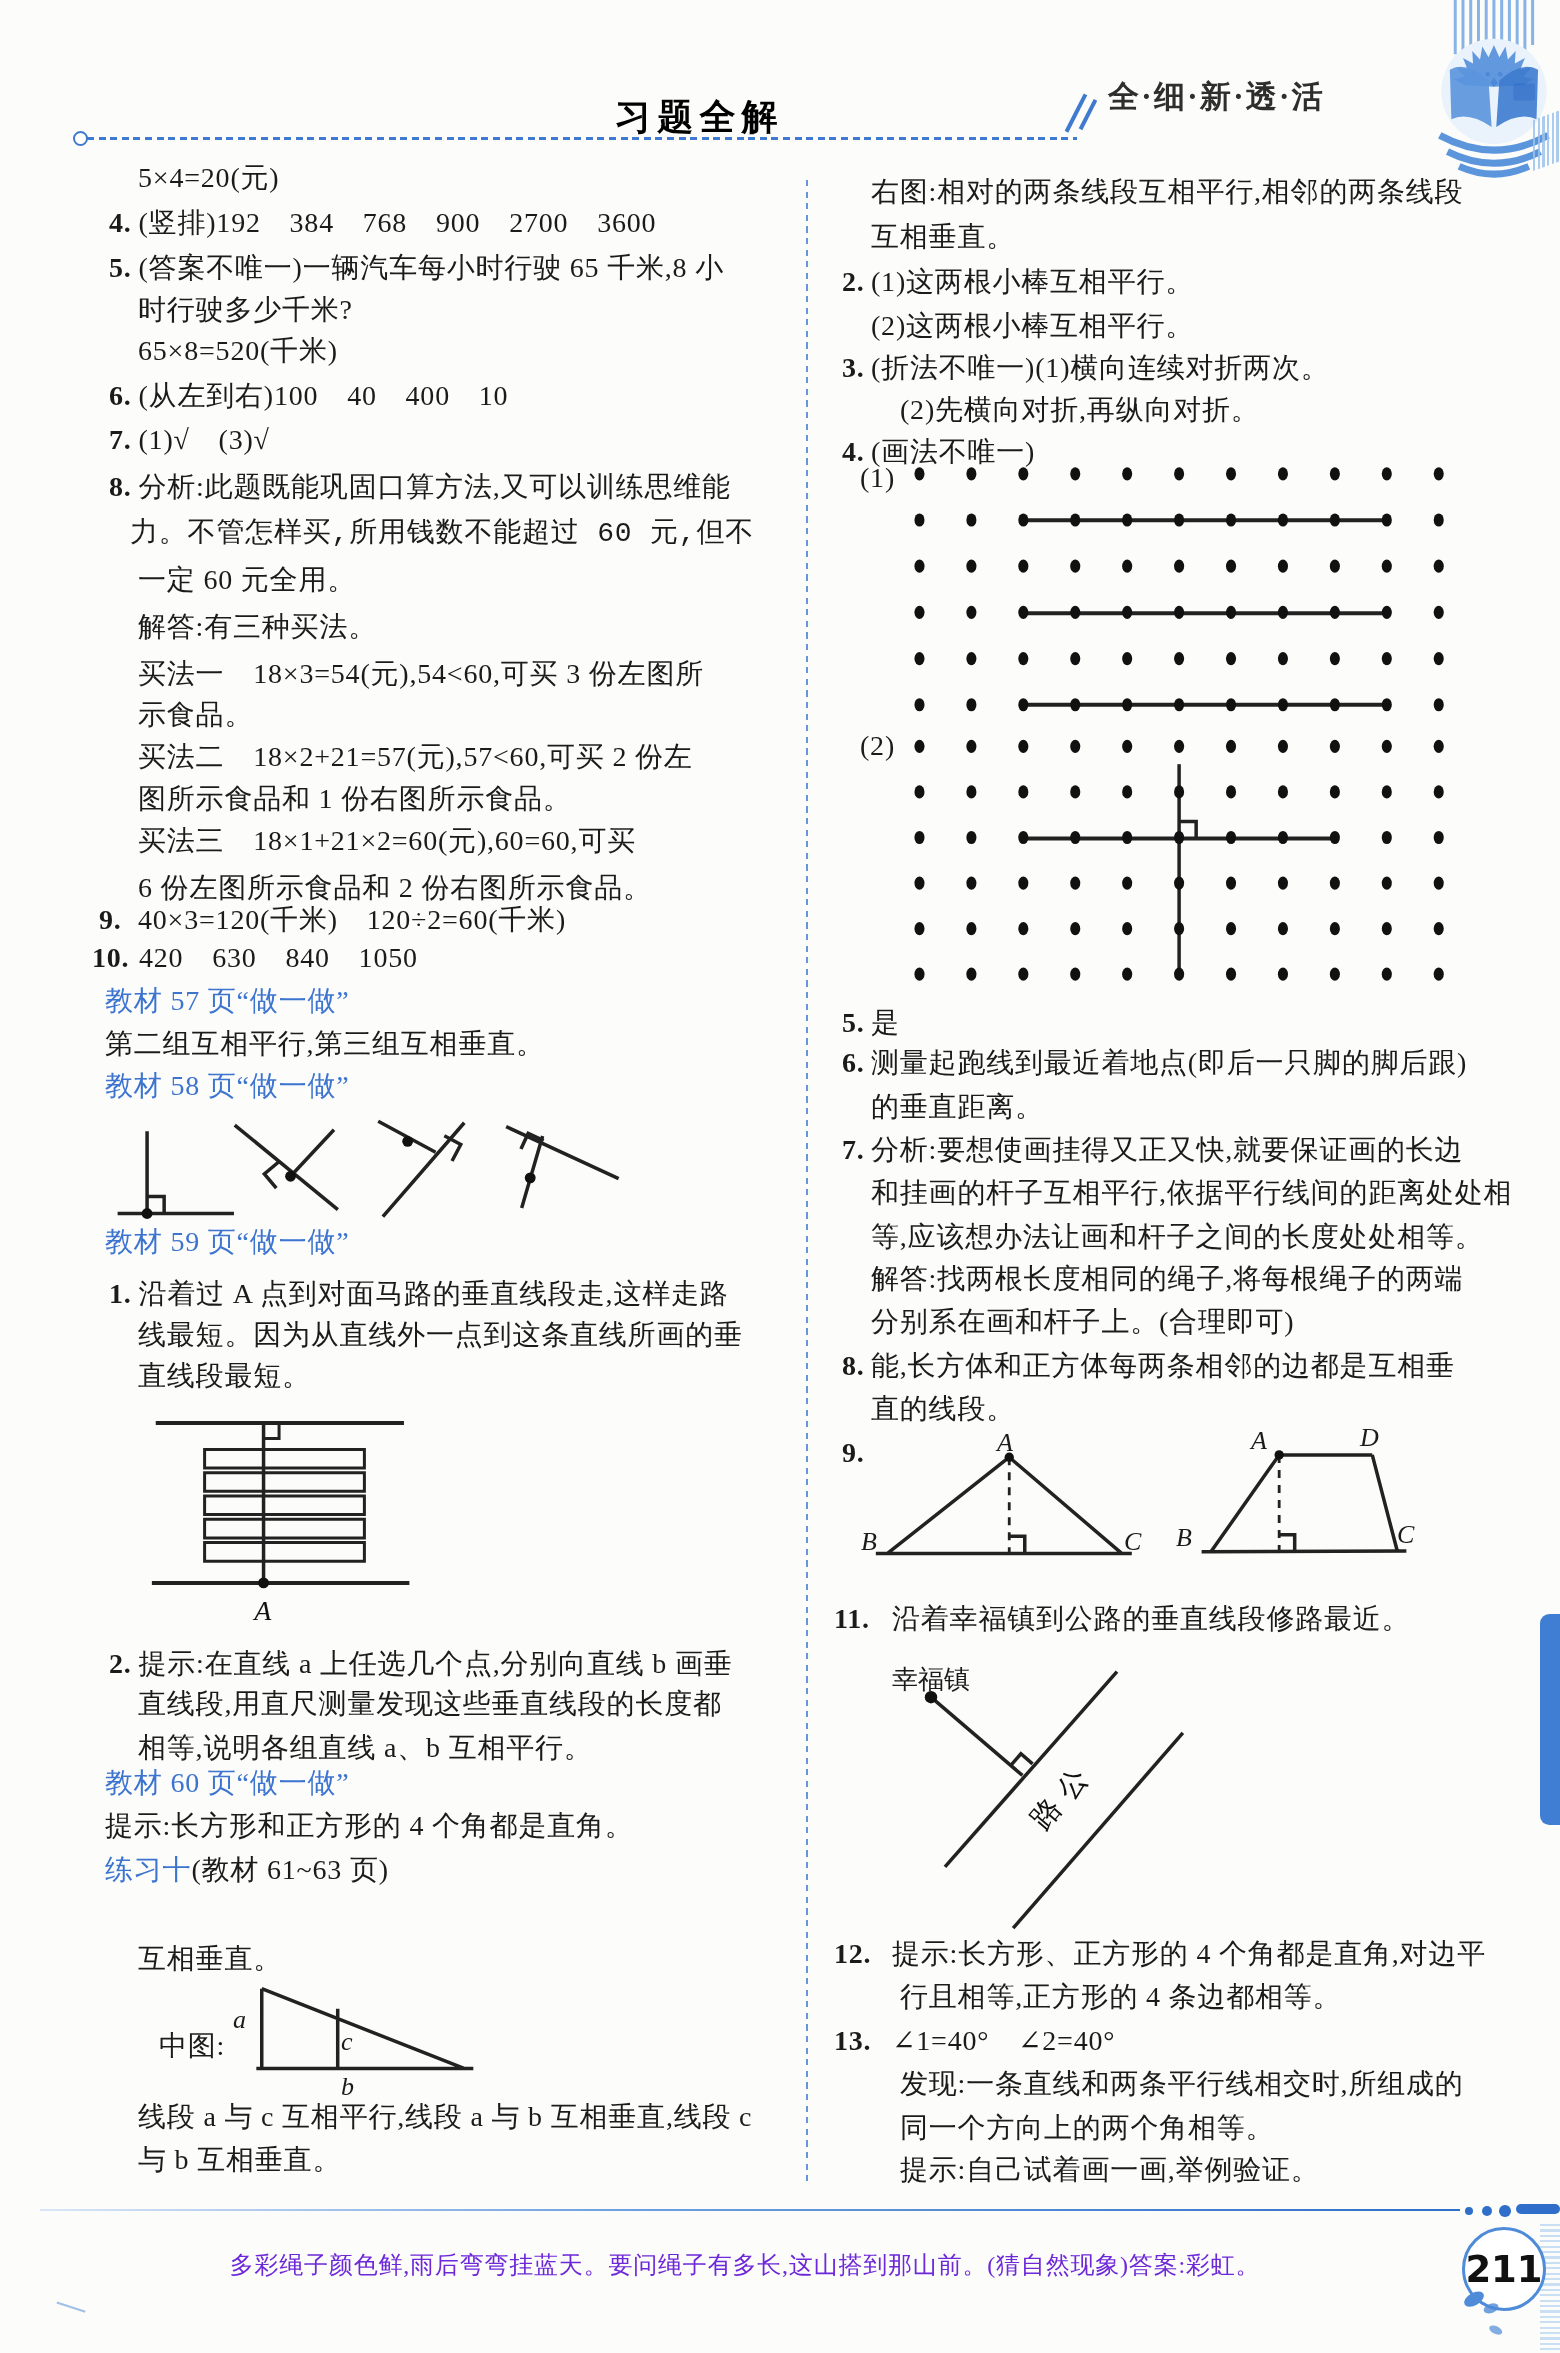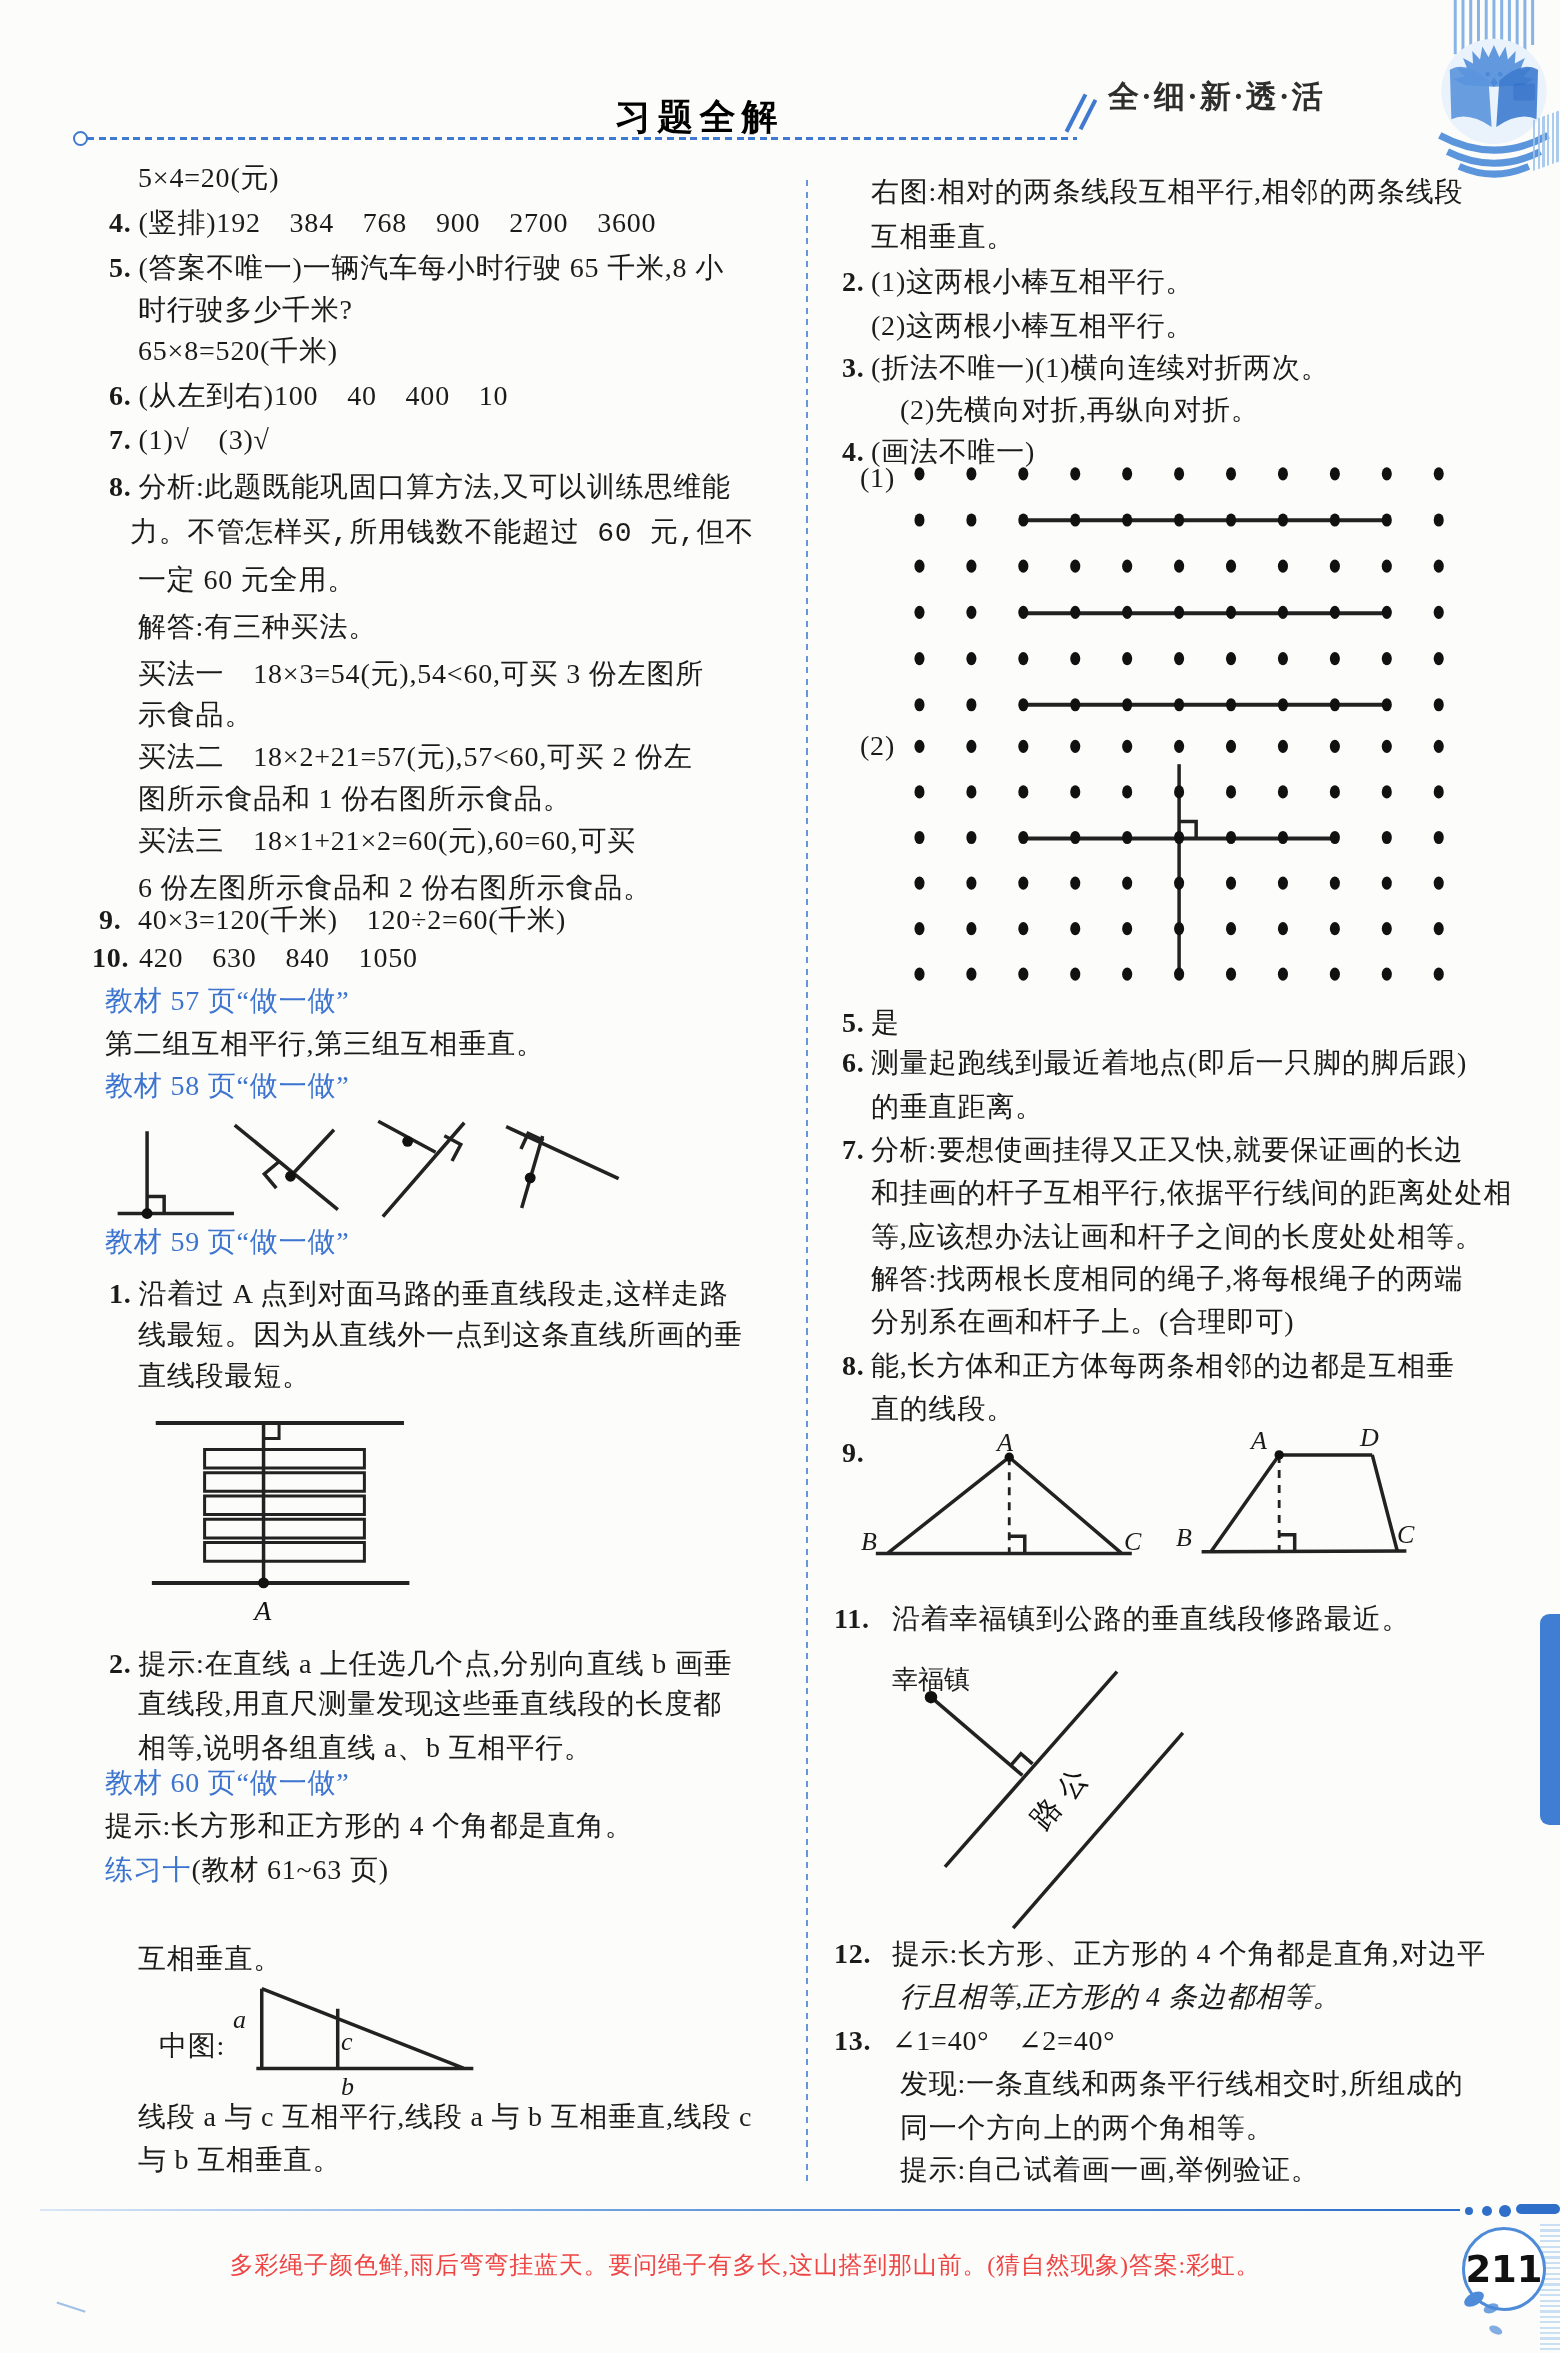--- a/index.html
+++ b/index.html
@@ -18,21 +18,21 @@
      background:repeating-linear-gradient(180deg,#4d83d6 0 6.2px,transparent 6.2px 11.6px);opacity:.85;}
   .slash{position:absolute;width:3.9px;height:42px;background:#3f7ad0;transform:rotate(27deg);}
   .tab{position:absolute;left:1540px;top:1614px;width:21px;height:211px;background:#3f7ed3;border-radius:9.3px 0 0 9.3px;}
   .fline{position:absolute;left:40px;top:2209px;width:1420px;height:2.3px;
      background:linear-gradient(90deg,#d9e6f7,#6fa0e0 40%,#2f6fc9);}
   .fdot{position:absolute;background:#2f6fc9;border-radius:50%;}
   .fbar{position:absolute;left:1516px;top:2204px;width:44px;height:10px;background:#2f6fc9;border-radius:5.4px;}
   .badge{position:absolute;left:1462px;top:2227px;width:78px;height:78px;border:3.1px solid #4e8bd8;border-radius:50%;
      background:#fff;display:flex;align-items:center;justify-content:center;
      font-family:"DejaVu Sans","Liberation Sans",sans-serif;font-size:37px;font-weight:bold;color:#111;}
-  .footer{position:absolute;left:0;top:2249px;width:1490px;text-align:center;font-size:24px;letter-spacing:0.8px;color:#ef4444;}
+  .footer{position:absolute;left:0;top:2249px;width:1490px;text-align:center;font-size:24px;letter-spacing:0.8px;color:#6d28d9;}
   .hatch{position:absolute;background:repeating-linear-gradient(180deg,#bcd7f2 0 2.3px,transparent 2.3px 5.4px);opacity:.8;}
   .vhatch{position:absolute;background:repeating-linear-gradient(90deg,#9cc3ec 0 2.3px,transparent 2.3px 4.7px);opacity:.85;}
   .lbl{position:absolute;font-size:26px;font-style:italic;white-space:nowrap;}
   .clbl{position:absolute;font-size:26px;white-space:nowrap;}
   svg{position:absolute;overflow:visible;}
   svg *{vector-effect:non-scaling-stroke;}
   .bl{position:absolute;width:29.5px;height:2.3px;background:#9fc0e8;transform:rotate(18deg);}
 </style>
 </head>
 <body>
@@ -366,21 +366,21 @@
       <path d="M405 113 L186 365"></path>
       <path d="M211 153 L196 140 L183 155"></path>
     </g>
     <circle cx="80" cy="67" r="8" fill="#111"></circle>
     <text x="248" y="196" font-size="38" fill="#111" transform="rotate(-50 260 186)">公</text>
     <text x="214" y="234" font-size="38" fill="#111" transform="rotate(-50 226 224)">路</text>
   </svg>
   <div class="clbl" style="left:892px;top:1662px;">幸福镇</div>
 
   <div class="ln" style="left:834px;top:1937px;"><span class="num nw75">12.</span><span>提示:长方形、正方形的 4 个角都是直角,对边平</span></div>
-  <div class="ln" style="left:900px;top:1980px;font-style:italic;"><span>行且相等,正方形的 4 条边都相等。</span></div>
+  <div class="ln" style="left:900px;top:1980px;"><span>行且相等,正方形的 4 条边都相等。</span></div>
   <div class="ln" style="left:834px;top:2024px;"><span class="num nw75">13.</span><span>∠1=40°　∠2=40°</span></div>
   <div class="ln" style="left:900px;top:2067px;"><span>发现:一条直线和两条平行线相交时,所组成的</span></div>
   <div class="ln" style="left:900px;top:2111px;"><span>同一个方向上的两个角相等。</span></div>
   <div class="ln" style="left:900px;top:2153px;"><span>提示:自己试着画一画,举例验证。</span></div>
 
   <div class="tab"></div>
 
   <div class="fline"></div>
   <div class="fdot" style="left:1465px;top:2207px;width:7.8px;height:7.8px;"></div>
   <div class="fdot" style="left:1482px;top:2206px;width:10px;height:10px;"></div>

